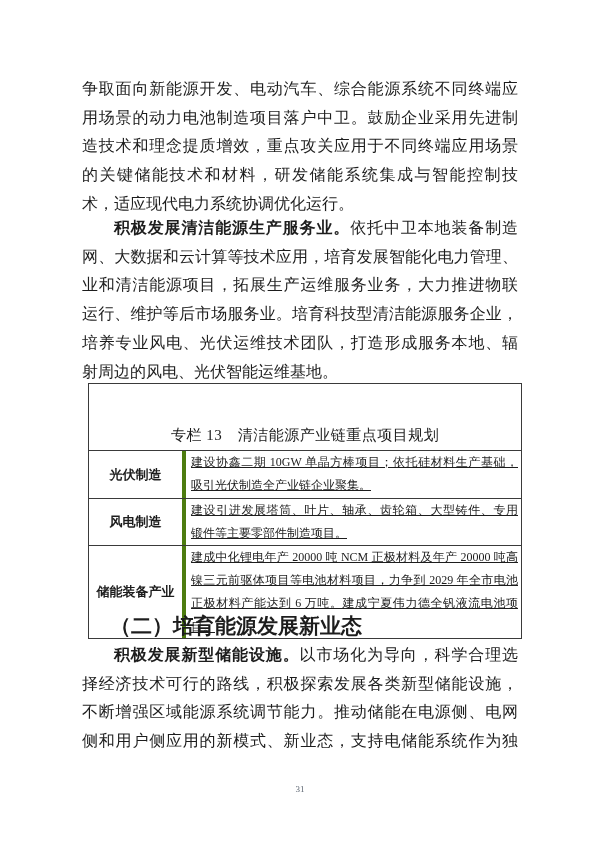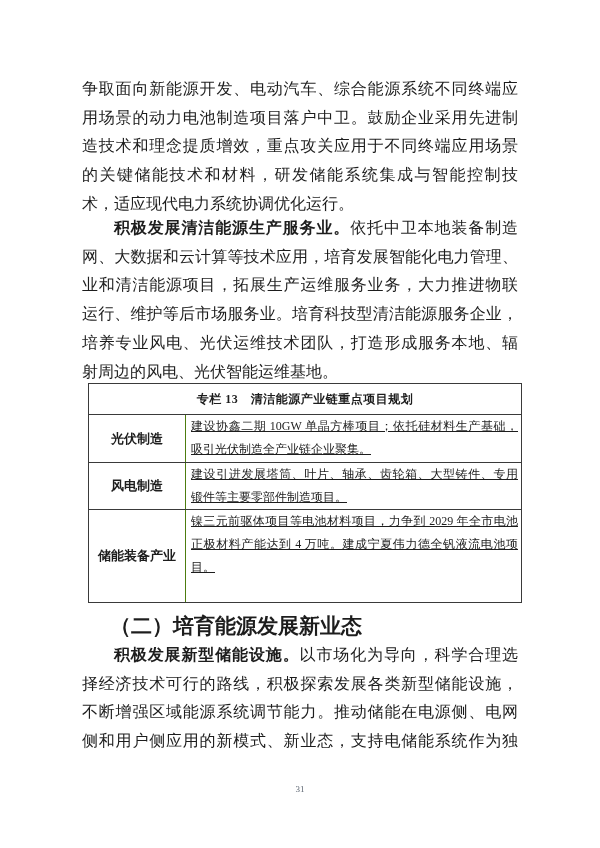--- a/index.html
+++ b/index.html
@@ -18,27 +18,27 @@
   .heading {
     position:absolute; left:82px; width:436px; top:612px;
     font-size:21px; font-weight:bold; line-height:28.7px; text-indent:28px;
   }
   .tbl {
     position:absolute; left:88px; top:383px; width:434px;
     border:1px solid #3a3a3a; box-sizing:border-box; background:#fff;
   }
   .thead {
     height:30px; display:flex; align-items:center; justify-content:center;
-    font-weight:bold; font-size:12px; letter-spacing:0.5px;
+    font-weight:normal; font-size:15px; letter-spacing:0.5px;margin-top:36px;
   }
   .trow { display:grid; grid-template-columns:97px 1fr; border-top:1px solid #3a3a3a; box-sizing:border-box; }
   .r1 { height:48px; } .r2 { height:47px; } .r3 { height:93px; }
   .tlabel {
     display:flex; align-items:center; justify-content:center;
-    font-weight:bold; font-size:13px; border-right:1px solid #4d7c0f; box-sizing:border-box;
+    font-weight:bold; font-size:13px; border-right:4px solid #4d7c0f; box-sizing:border-box;
   }
   .tcell { padding:0 3px 0 5px; font-size:12px; line-height:23.2px; overflow:hidden;text-decoration:underline; }
   .cline { text-align:justify; text-align-last:justify; }
   .cline.last { text-align-last:left; }
   .pagenum {
     position:absolute; top:783px; left:0; width:600px; text-align:center;
     font-size:9px; line-height:12px; color:#5d6672;
     font-family:"Liberation Serif","DejaVu Serif",serif;
   }
 </style>
@@ -79,22 +79,23 @@
       <div class="tlabel">风电制造</div>
       <div class="tcell">
         <div class="cline">建设引进发展塔筒、叶片、轴承、齿轮箱、大型铸件、专用</div>
         <div class="cline last">锻件等主要零部件制造项目。</div>
       </div>
     </div>
 
     <div class="trow r3">
       <div class="tlabel">储能装备产业</div>
       <div class="tcell">
+        <div class="cline">建成中化锂电年产 20000 吨 NCM 正极材料及年产 20000 吨高</div>
         <div class="cline">镍三元前驱体项目等电池材料项目，力争到 2029 年全市电池</div>
-        <div class="cline">正极材料产能达到 4 万吨。建成宁夏伟力德全钒液流电池项</div>
+        <div class="cline">正极材料产能达到 6 万吨。建成宁夏伟力德全钒液流电池项</div>
         <div class="cline last">目。</div>
       </div>
     </div>
   </div>
 
   <div class="heading">（二）培育能源发展新业态</div>
 
   <div class="para" style="top:641px">
     <div class="line indent"><span class="b">积极发展新型储能设施。</span><span>以市场化为导向，科学合理选</span></div>
     <div class="line">择经济技术可行的路线，积极探索发展各类新型储能设施，</div>

